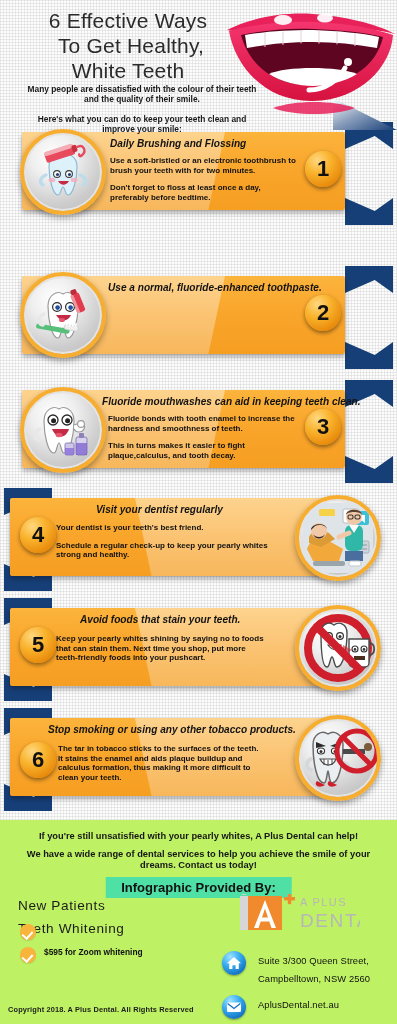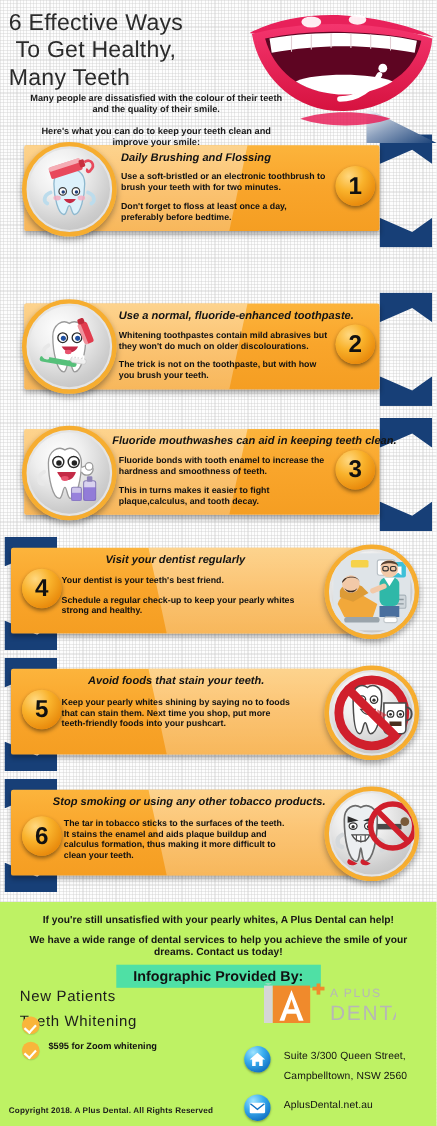--- a/index.html
+++ b/index.html
@@ -20,21 +20,21 @@
     background-image:
       repeating-linear-gradient(0deg, rgba(205,205,205,.40) 0 1px, rgba(0,0,0,0) 1px 3px),
       repeating-linear-gradient(90deg, rgba(205,205,205,.40) 0 1px, rgba(0,0,0,0) 1px 3px);
   }
 
   
   #header { position:relative; height:122px; }
 
   .title {
     position:absolute; left:8px; top:8px; width:240px;
-    color:#2b2b2b;
+    text-align:center; color:#2b2b2b;
     font-size:21px; line-height:25px; font-weight:400;
     letter-spacing:.2px; z-index:4;
   }
   .title .l1,.title .l2,.title .l3 { display:block; white-space:nowrap; }
   .title .l2 { margin-left:6px; }
 
   .subtext {
     position:absolute; left:22px; top:84px; width:240px;
     text-align:center; color:#1a1a1a;
     font-size:8.4px; line-height:10.4px; font-weight:bold; z-index:4;
@@ -158,21 +158,21 @@
 <body>
 
 <div id="page">
   <div class="texture"></div>
 
   <div id="header">
 
     <div class="title">
       <span class="l1">6  Effective Ways</span>
       <span class="l2">To Get Healthy,</span>
-      <span class="l3">Many Teeth</span>
+      <span class="l3">White Teeth</span>
     </div>
 
     <div class="subtext">
       <p>Many people are dissatisfied with the colour of their teeth and the quality of their smile.</p>
       <p>Here's what you can do to keep your teeth clean and improve your smile:</p>
     </div>
 
     <div class="mouth-wrap">
       <svg width="180" height="116" viewBox="0 0 180 116">
         <defs>
@@ -255,24 +255,20 @@
       <div class="num" style="right:56px; top:29px;">1</div>
     </div>
 
     <div class="step">
       <div class="tail tl-top shadow" style="right:4px; top:-8px;"></div>
       <div class="tail tl-bot shadow" style="right:4px; top:68px;"></div>
       <div class="banner" style="left:22px; right:52px; top:2px;">
         <div class="sheen"></div>
       </div>
       <div class="b-title" style="left:108px; top:8px;">Use a normal, fluoride-enhanced toothpaste.</div>
-      <div class="b-body" style="left:108px; top:26px; width:195px;">
-        <p>Whitening toothpastes contain mild abrasives but  they won't do much on older discolourations.</p>
-        <p>The trick is not on the toothpaste, but with how you brush your teeth.</p>
-      </div>
       <div class="badge-circle" style="left:20px; top:-2px;">
         <svg width="78" height="78" viewBox="0 0 78 78">
           <path d="M24 30 C24 19 33 14 39 18 C45 14 54 19 54 30 C54 44 50 62 44 62 C41 62 41 52 39 52 C37 52 37 62 34 62 C28 62 24 44 24 30 Z" fill="#fff" stroke="#9a9a9a" stroke-width="1.2"></path>
           <circle cx="33" cy="31" r="4.4" fill="#fff" stroke="#2b2b2b" stroke-width="1.2"></circle>
           <circle cx="46" cy="31" r="4.4" fill="#fff" stroke="#2b2b2b" stroke-width="1.2"></circle>
           <circle cx="33.6" cy="31.6" r="2.3" fill="#1f4fa0"></circle>
             <circle cx="46.6" cy="31.6" r="2.3" fill="#1f4fa0"></circle>
           <path d="M32 39 C36 46 44 46 47 39 Z" fill="#c42a46"></path>
           <ellipse cx="38" cy="44" rx="3" ry="2" fill="#e8536e"></ellipse>
           <g transform="rotate(-22 56 28)">

